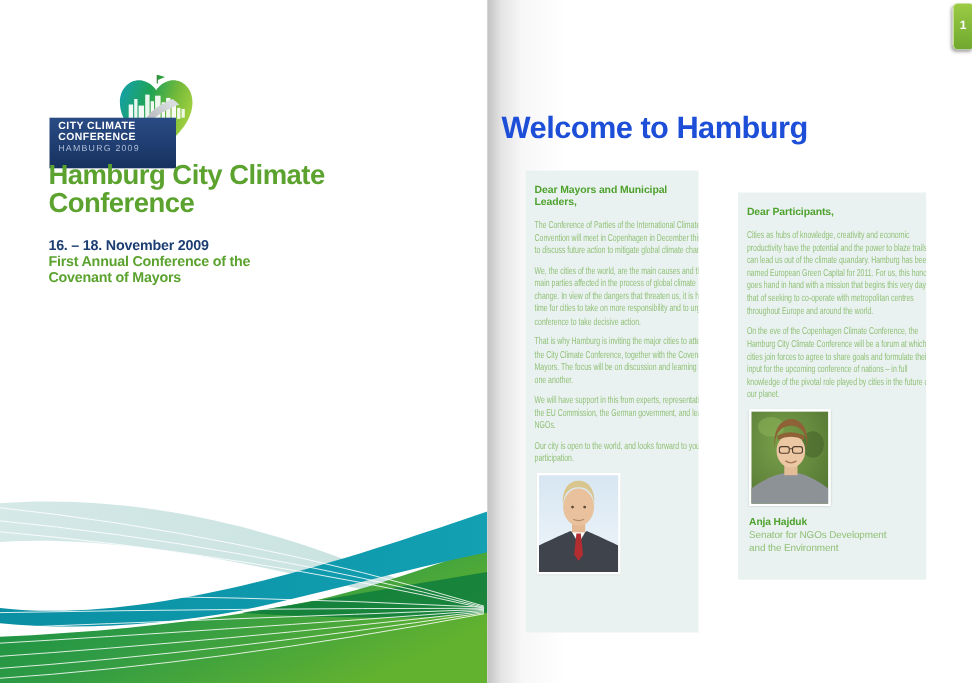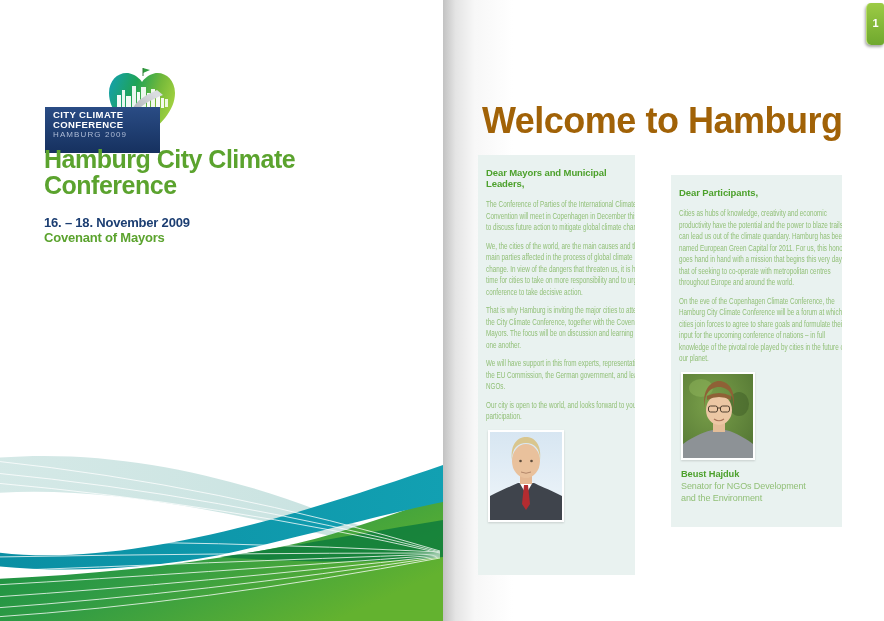--- a/index.html
+++ b/index.html
@@ -18,22 +18,22 @@
                 font-weight:bold; color:#5ba32e; letter-spacing:-0.5px; }
   .date-line  { position:absolute; left:44px; top:215px; font-size:13px; font-weight:bold;
                 color:#1c3e72; letter-spacing:-0.2px; }
   .subtitle   { position:absolute; left:44px; top:231px; font-size:13px; font-weight:bold;
                 color:#5ba32e; line-height:14px; letter-spacing:-0.2px; }
   .waves { position:absolute; left:0; top:445px; }
 
   
   .gutter { position:absolute; left:443px; top:0; width:70px; height:621px;
             background:linear-gradient(90deg,#c2c2c2 0%,#e4e4e4 18%,#f7f7f7 45%,#ffffff 100%); }
-  .welcome { position:absolute; left:482px; top:100px; font-size:36px; font-weight:bold;
-             color:#a16207; letter-spacing:-0.5px; }
+  .welcome { position:absolute; left:456px; top:100px; font-size:28px; font-weight:bold;
+             color:#1d4ed8; letter-spacing:-0.5px; }
 
   .col { position:absolute; background:#e9f2f0; box-sizing:border-box; padding:10px 8px; overflow:hidden; }
   .col-left  { left:478px; top:155px; width:157px; height:420px; }
   .col-right { left:671px; top:175px; width:171px; height:352px; }
   .salutation { font-size:9.5px; font-weight:bold; color:#4da12c; letter-spacing:-0.1px;
                 margin:2px 0 10px 0; line-height:11px; }
   .body-text { transform:scaleX(.70); transform-origin:0 0; }
   .col-left  .body-text { width:240px; }
   .col-right .body-text { width:252px; }
   .body-text p { margin:0 0 7px 0; font-size:9px; line-height:11.5px; color:#92c078; }
@@ -98,20 +98,21 @@
       <div class="logo-line">CONFERENCE</div>
       <div class="logo-sub">HAMBURG 2009</div>
     </div>
 
     <div class="main-title">
       <div>Hamburg City Climate</div>
       <div>Conference</div>
     </div>
     <div class="date-line">16. – 18. November 2009</div>
     <div class="subtitle">
+      <div>First Annual Conference of the</div>
       <div>Covenant of Mayors</div>
     </div>
 
     <svg class="waves" width="443" height="176" viewBox="0 0 443 176">
       <defs>
         <linearGradient id="gGreen" x1="0" y1="0" x2="1" y2="0.6">
           <stop offset="0" stop-color="#0c8a41"></stop>
           <stop offset="0.5" stop-color="#2f9b45"></stop>
           <stop offset="1" stop-color="#63b22f"></stop>
         </linearGradient>
@@ -207,21 +208,21 @@
         <rect x="30" y="48" width="12" height="10" fill="#e3bd98"></rect>
         <ellipse cx="36" cy="36" rx="13" ry="15" fill="#ecc7a4"></ellipse>
         <path d="M22,36 C18,16 28,7 36,7 C45,7 54,16 50,36 C52,22 46,13 36,13 C26,13 20,22 22,36 Z" fill="#8f6136"></path>
         <path d="M24,22 Q36,16 48,22 L48,26 Q36,20 24,26 Z" fill="#8f6136"></path>
         <rect x="25.5" y="32" width="9" height="6" rx="2" fill="none" stroke="#4f3e2e" stroke-width="1"></rect>
         <rect x="37.5" y="32" width="9" height="6" rx="2" fill="none" stroke="#4f3e2e" stroke-width="1"></rect>
         <line x1="34.5" y1="34" x2="37.5" y2="34" stroke="#4f3e2e" stroke-width="1"></line>
         <path d="M31,45 Q36,48.5 41,45" stroke="#a9765a" stroke-width="1.2" fill="none"></path>
       </svg>
       <div class="caption">
-        <div class="name">Beust Hajduk</div>
+        <div class="name">Anja Hajduk</div>
         <div>Senator for NGOs Development</div>
         <div>and the Environment</div>
       </div>
     </section>
   </div>
 
   <div class="page-tab">1</div>
 </div>
 
 </body></html>

